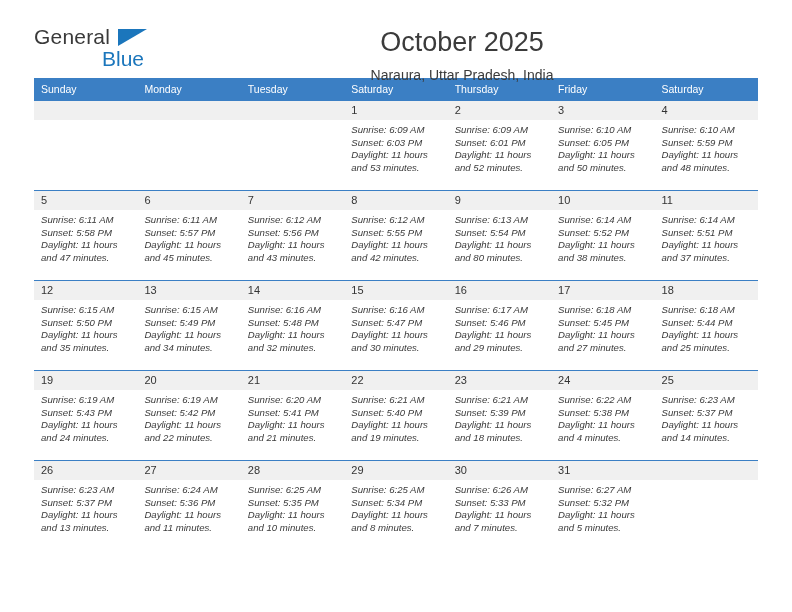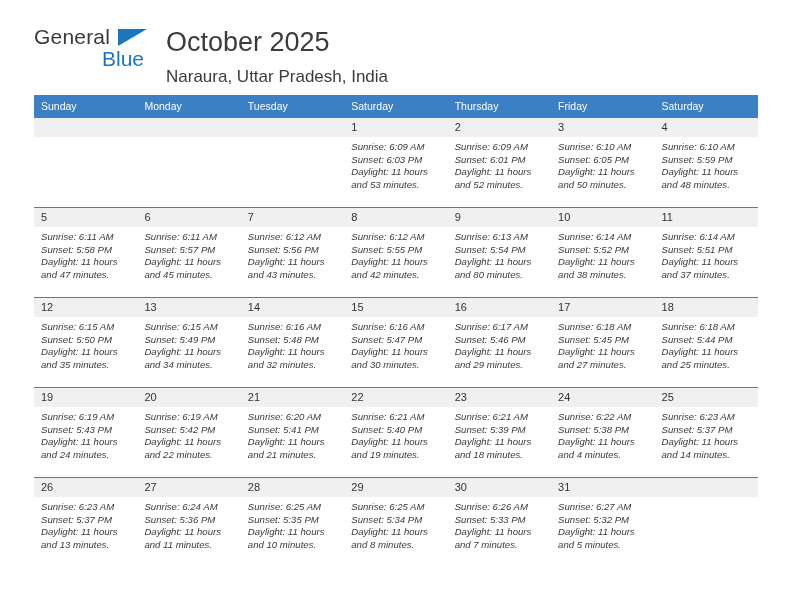--- a/index.html
+++ b/index.html
@@ -57,43 +57,43 @@
   }
   .logo-blue {
     position: absolute;
     left: 68px;
     top: 22px;
     font-size: 21px;
     color: #1b76bc;
     line-height: 1;
   }
   .title-block {
-    text-align: left;
+    text-align: center;
     flex: 1 1 auto;
     padding-top: 2px;
   }
   .cal-title {
     font-size: 27px;
     color: #3b3b3b;
     line-height: 1.1;
     font-weight: normal;
     margin: 0;
   }
   .cal-subtitle {
-    font-size: 17px;
+    font-size: 14px;
     color: #3b3b3b;
     margin-top: 9px;
   }
 
   
   .calendar {
     width: 724px;
     border-collapse: collapse;
     table-layout: fixed;
-    margin-top: 23px;
+    margin-top: 6px;
   }
   .calendar th {
     background: #3b7fc4;
     color: #ffffff;
     font-size: 10.5px;
     font-weight: normal;
     text-align: left;
     padding: 5px 0 5px 7px;
     height: 18px;
     box-sizing: border-box;

